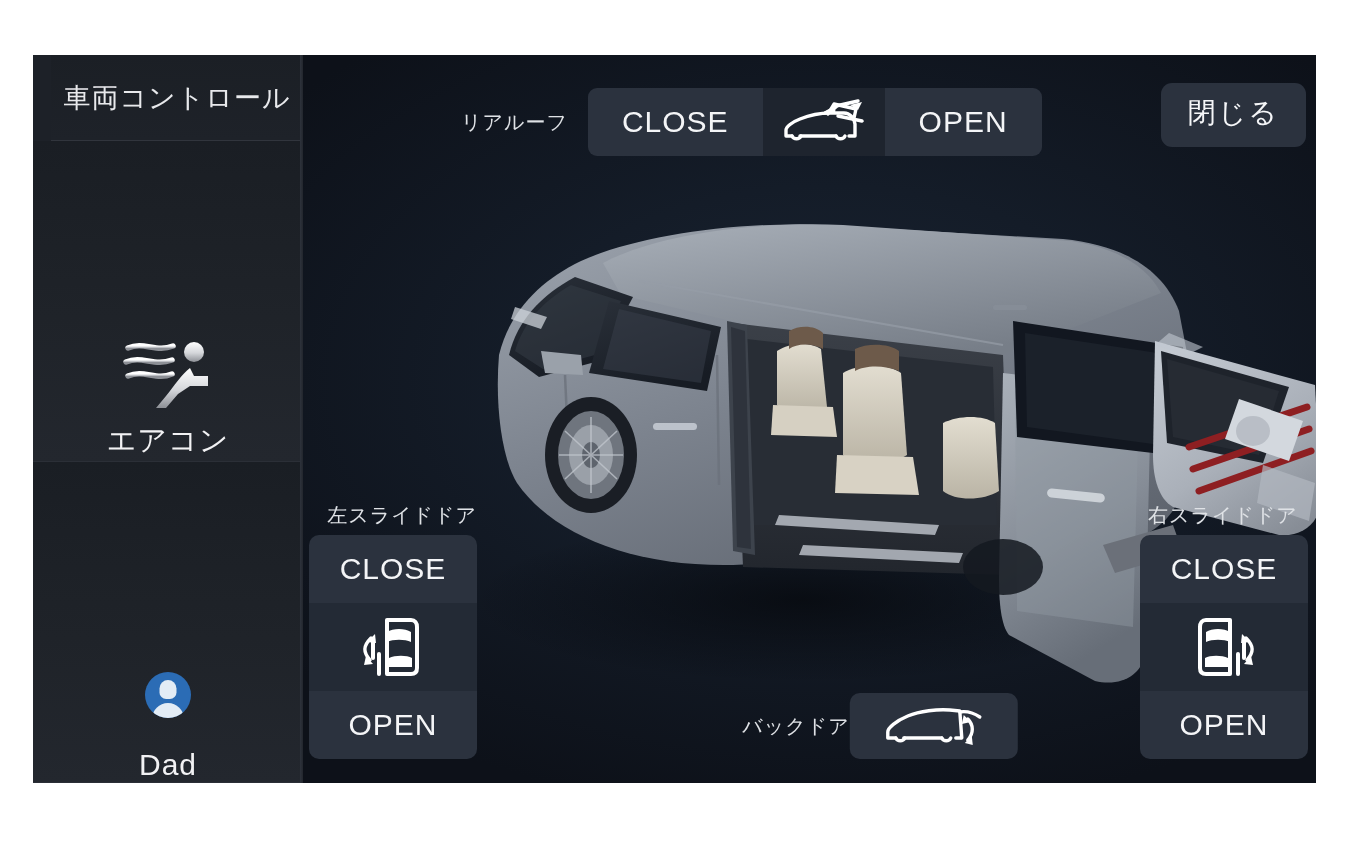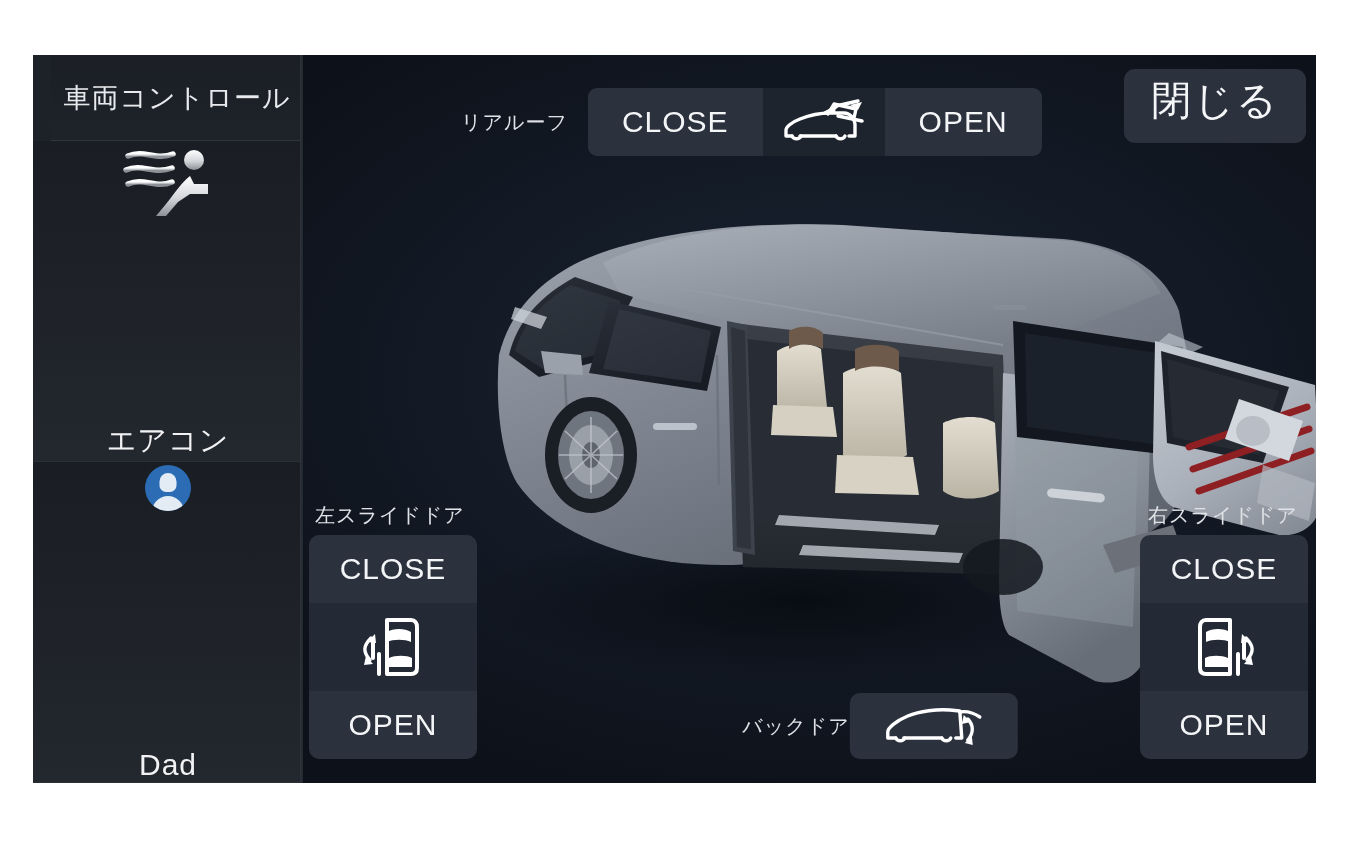--- a/index.html
+++ b/index.html
@@ -40,21 +40,21 @@
     font-size: 27px;
     letter-spacing: 1px;
     background: linear-gradient(to bottom, #1b1f25, #1e2229);
     border-bottom: 1px solid #31353d;
     margin-left: 18px;
   }
   .sb-item {
     position: relative;
     flex: 1 1 0;
     display: flex; flex-direction: column;
-    align-items: center; justify-content: space-between;
+    align-items: center; justify-content: flex-end;
     gap: 10px;
     color: #f2f2f4;
     background: linear-gradient(to bottom, #1a1e24 0%, #1f2329 55%, #23272e 100%);
     border-bottom: 1px solid #2b2f37;
   }
   .sb-item.selected {
     background: linear-gradient(to bottom, #3a2f16 0%, #6e5617 45%, #a8821f 100%);
     border-bottom: 1px solid #c49a27;
   }
   .sb-item .sb-label { font-size: 29px; letter-spacing: 1px; }
@@ -109,35 +109,35 @@
     height: 68px;
     display: flex; align-items: center; justify-content: center;
   }
   .seg-icon-cell {
     background: #1e242e;
     width: 122px; height: 68px;
     display: flex; align-items: center; justify-content: center;
   }
 
   #close-button {
-    position: absolute; right: 10px; top: 14px;
+    position: absolute; right: 10px; top: 28px;
     background: #2b323e;
     color: #f5f6f8;
-    font-size: 40px;
+    font-size: 28px;
     letter-spacing: 2px;
     border-radius: 11px;
-    padding: 4px 27px 15px;
+    padding: 11px 27px 15px;
     z-index: 6;
   }
 
   
   .door-stack { position: absolute; bottom: 24px; z-index: 6; width: 168px; }
   #left-slide-door  { left: 6px; }
   #right-slide-door { right: 8px; }
-  .door-stack .row-label { display: block; margin: 0 0 6px 6px; }
+  .door-stack .row-label { display: block; margin: 0 0 6px 6px; text-align: right; }
   #right-slide-door .row-label { text-align: left; margin-left: 8px; margin-top: 12px; }
   .vstack { border-radius: 10px; overflow: hidden; }
   .vbtn {
     background: #2b323e;
     color: #f4f5f7;
     font-size: 30px; letter-spacing: 1px;
     height: 68px;
     display: flex; align-items: center; justify-content: center;
   }
   .vicon {

